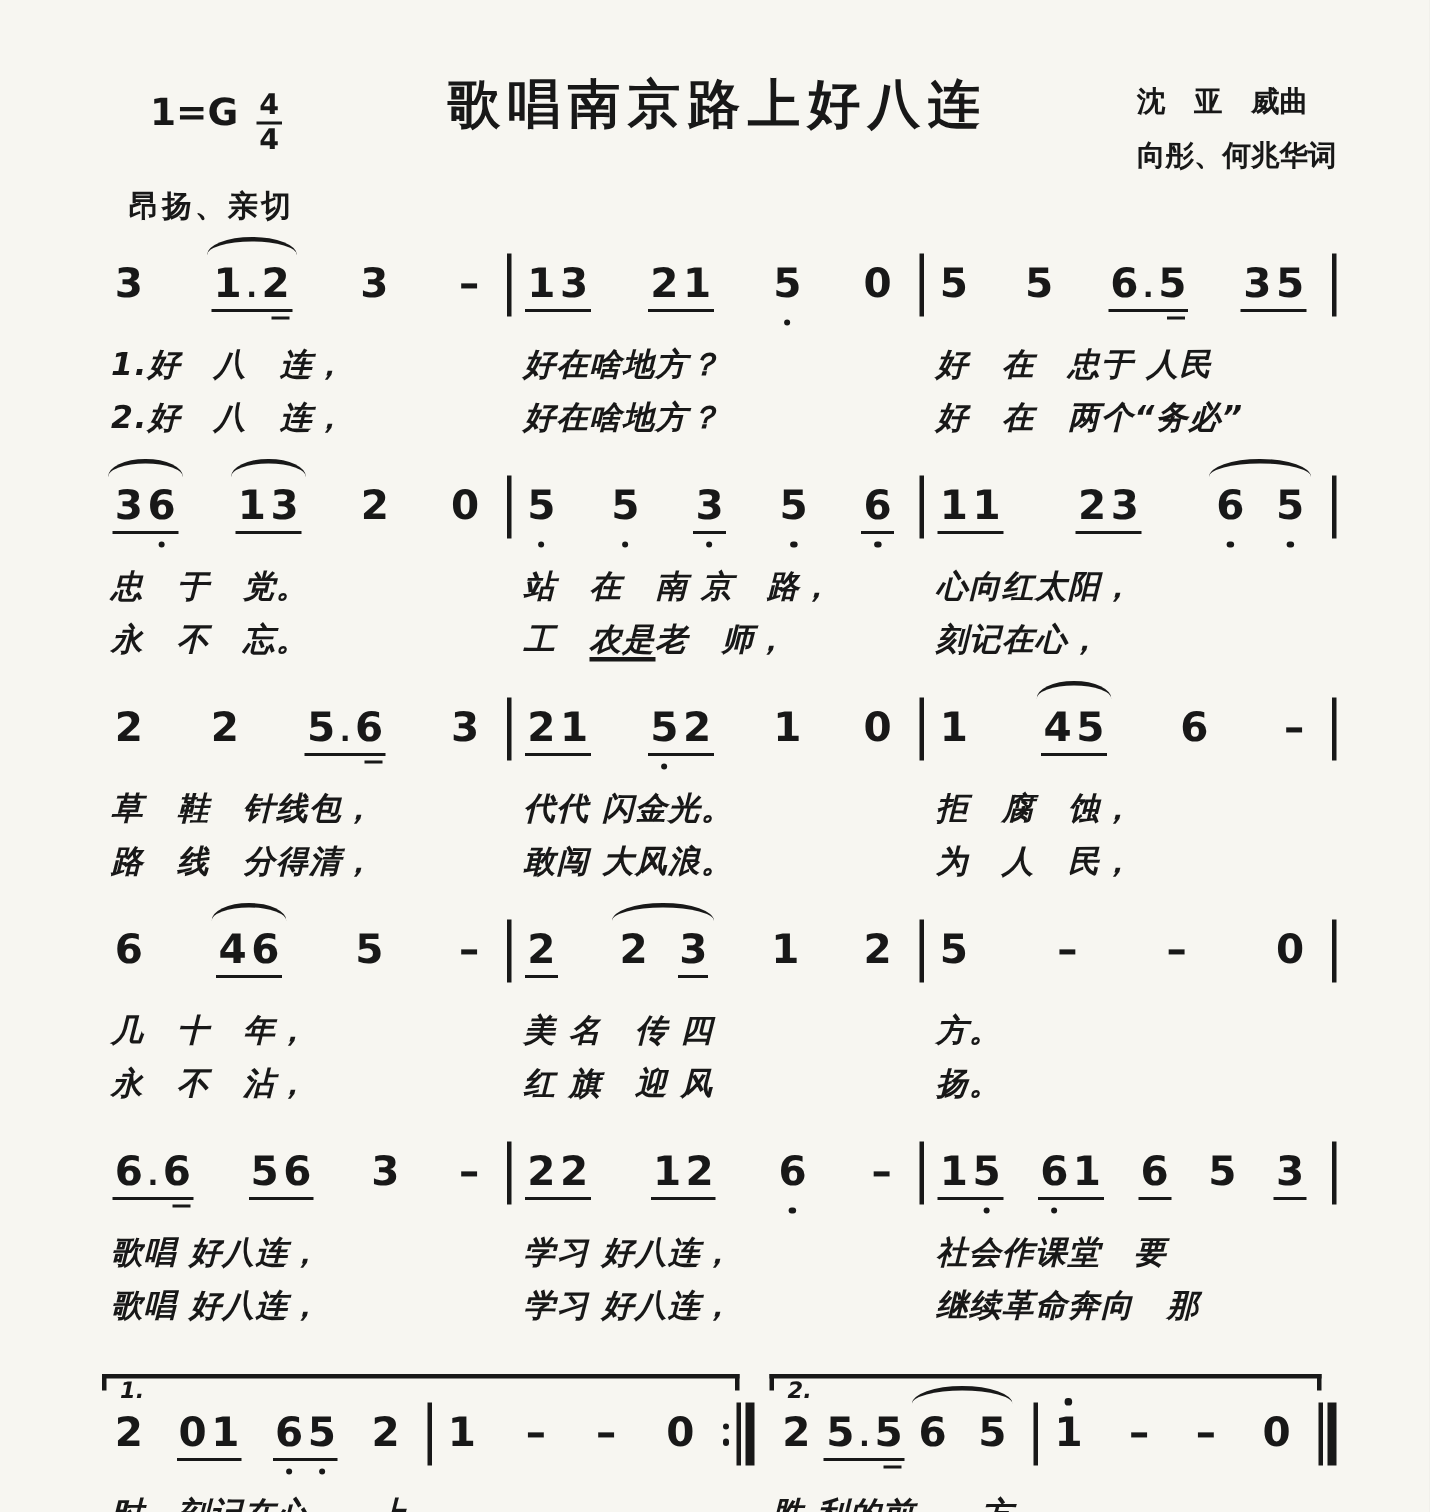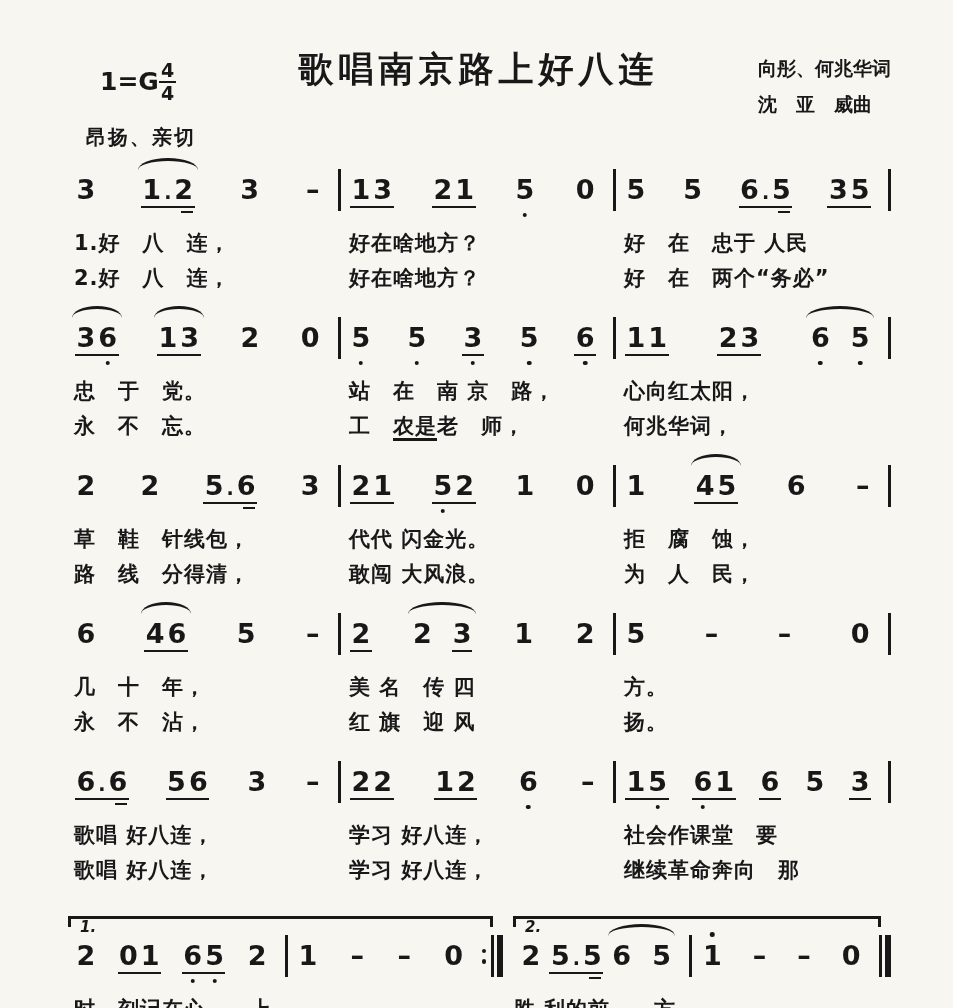--- a/index.html
+++ b/index.html
@@ -3,21 +3,21 @@
 <meta charset="utf-8">
 <style>
   :root { --paper:#f7f6f1; --ink:#181818; }
   * { box-sizing: border-box; }
   body { margin:0; background:#e8e6e0; font-family:"DejaVu Sans","Liberation Sans",sans-serif; }
   .page { width:953px; min-height:1008px; margin:0 auto; background:var(--paper);
           color:var(--ink); padding:30px 62px 18px 66px; }
 
   
   .header { position:relative; height:122px; }
-  .key-block { position:absolute; left:34px; top:30px; display:flex; align-items:center; gap:0;
+  .key-block { position:absolute; left:34px; top:30px; display:flex; gap:12px;
                font-weight:700; font-size:25px; }
   .frac { display:inline-flex; flex-direction:column; align-items:center; font-size:19px;
           font-weight:700; line-height:1.08; }
   .frac .ftop { border-bottom:2.5px solid var(--ink); padding:0 2px; }
   .title { text-align:center; font-size:35px; font-weight:700; letter-spacing:5px; padding-top:16px; }
   .credits { position:absolute; right:0; top:20px; font-size:19px; font-weight:700; line-height:1.9; }
   .expression { position:absolute; left:20px; top:94px; font-size:20px; font-weight:700; letter-spacing:2px; }
 
   
   .system { margin-bottom:8px; }
@@ -41,21 +41,21 @@
   .cul { position:absolute; left:1px; right:1px; bottom:-3px; height:2.5px; background:var(--ink); }
   .duline { position:absolute; right:3px; width:12px; bottom:-8px; height:2.5px; background:var(--ink); }
   .ldot { position:absolute; left:50%; transform:translateX(-50%); bottom:-12px;
           width:4.5px; height:4.5px; border-radius:50%; background:var(--ink); }
   .hdot { position:absolute; left:50%; transform:translateX(-50%); top:-8px;
           width:4.5px; height:4.5px; border-radius:50%; background:var(--ink); }
   .slur { position:absolute; left:-2px; right:-2px; top:-16px; height:12px;
           border-top:3px solid var(--ink); border-radius:50% 50% 0 0 / 100% 100% 0 0; }
 
   
-  .lyric-row { display:flex; margin-bottom:7px; }
+  .lyric-row { display:flex; margin-bottom:7px;font-style:italic; }
   .lyric-cell { flex:1 1 0%; padding:0 16px 0 8px; font-size:21px; font-weight:700;
                 white-space:pre; letter-spacing:1px; }
   .lyr-ul { border-bottom:3px solid var(--ink); }
 
   
   .vgroup { position:relative; display:flex; padding-top:26px; }
   .vgroup + .vgroup { margin-left:8px; }
   .vbracket { position:absolute; top:2px; left:2px; right:10px; height:11px;
               border:3px solid var(--ink); border-bottom:none; }
   .vlabel { position:absolute; top:4px; left:14px; font-size:15px; font-weight:700; font-style:italic; }
@@ -68,22 +68,22 @@
   <div class="header">
     <div class="key-block">
       <span>1=G</span>
       <span class="frac">
         <span class="ftop">4</span>
         <span>4</span>
       </span>
     </div>
     <div class="title">歌唱南京路上好八连</div>
     <div class="credits">
+      <div>沈　亚　威曲</div>
       <div>向彤、何兆华词</div>
-      <div>沈　亚　威曲</div>
     </div>
     <div class="expression">昂扬、亲切</div>
   </div>
 
   <div id="score">
       <div class="system">
         <div class="staff-row">
           <div class="measure">
             <span class="note"><span class="ch">3</span></span>
             <span class="note"><span class="slur"></span><span class="ch">1</span><span class="ch dotch">.</span><span class="ch">2</span><span class="uline"></span><span class="duline"></span></span>
@@ -153,21 +153,21 @@
           <div class="lyric-cell">站　在　南 京　路，</div>
           <span class="bar-ghost"></span>
           <div class="lyric-cell">心向红太阳，</div>
           <span class="bar-ghost"></span>
         </div>
         <div class="lyric-row">
           <div class="lyric-cell">永　不　忘。</div>
           <span class="bar-ghost"></span>
           <div class="lyric-cell">工　<span class="lyr-ul">农是</span>老　师，</div>
           <span class="bar-ghost"></span>
-          <div class="lyric-cell">何兆华词，</div>
+          <div class="lyric-cell">刻记在心，</div>
           <span class="bar-ghost"></span>
         </div>
       </div>
       <div class="system">
         <div class="staff-row">
           <div class="measure">
             <span class="note"><span class="ch">2</span></span>
             <span class="note"><span class="ch">2</span></span>
             <span class="note"><span class="ch">5</span><span class="ch dotch">.</span><span class="ch">6</span><span class="uline"></span><span class="duline"></span></span>
             <span class="note"><span class="ch">3</span></span>

